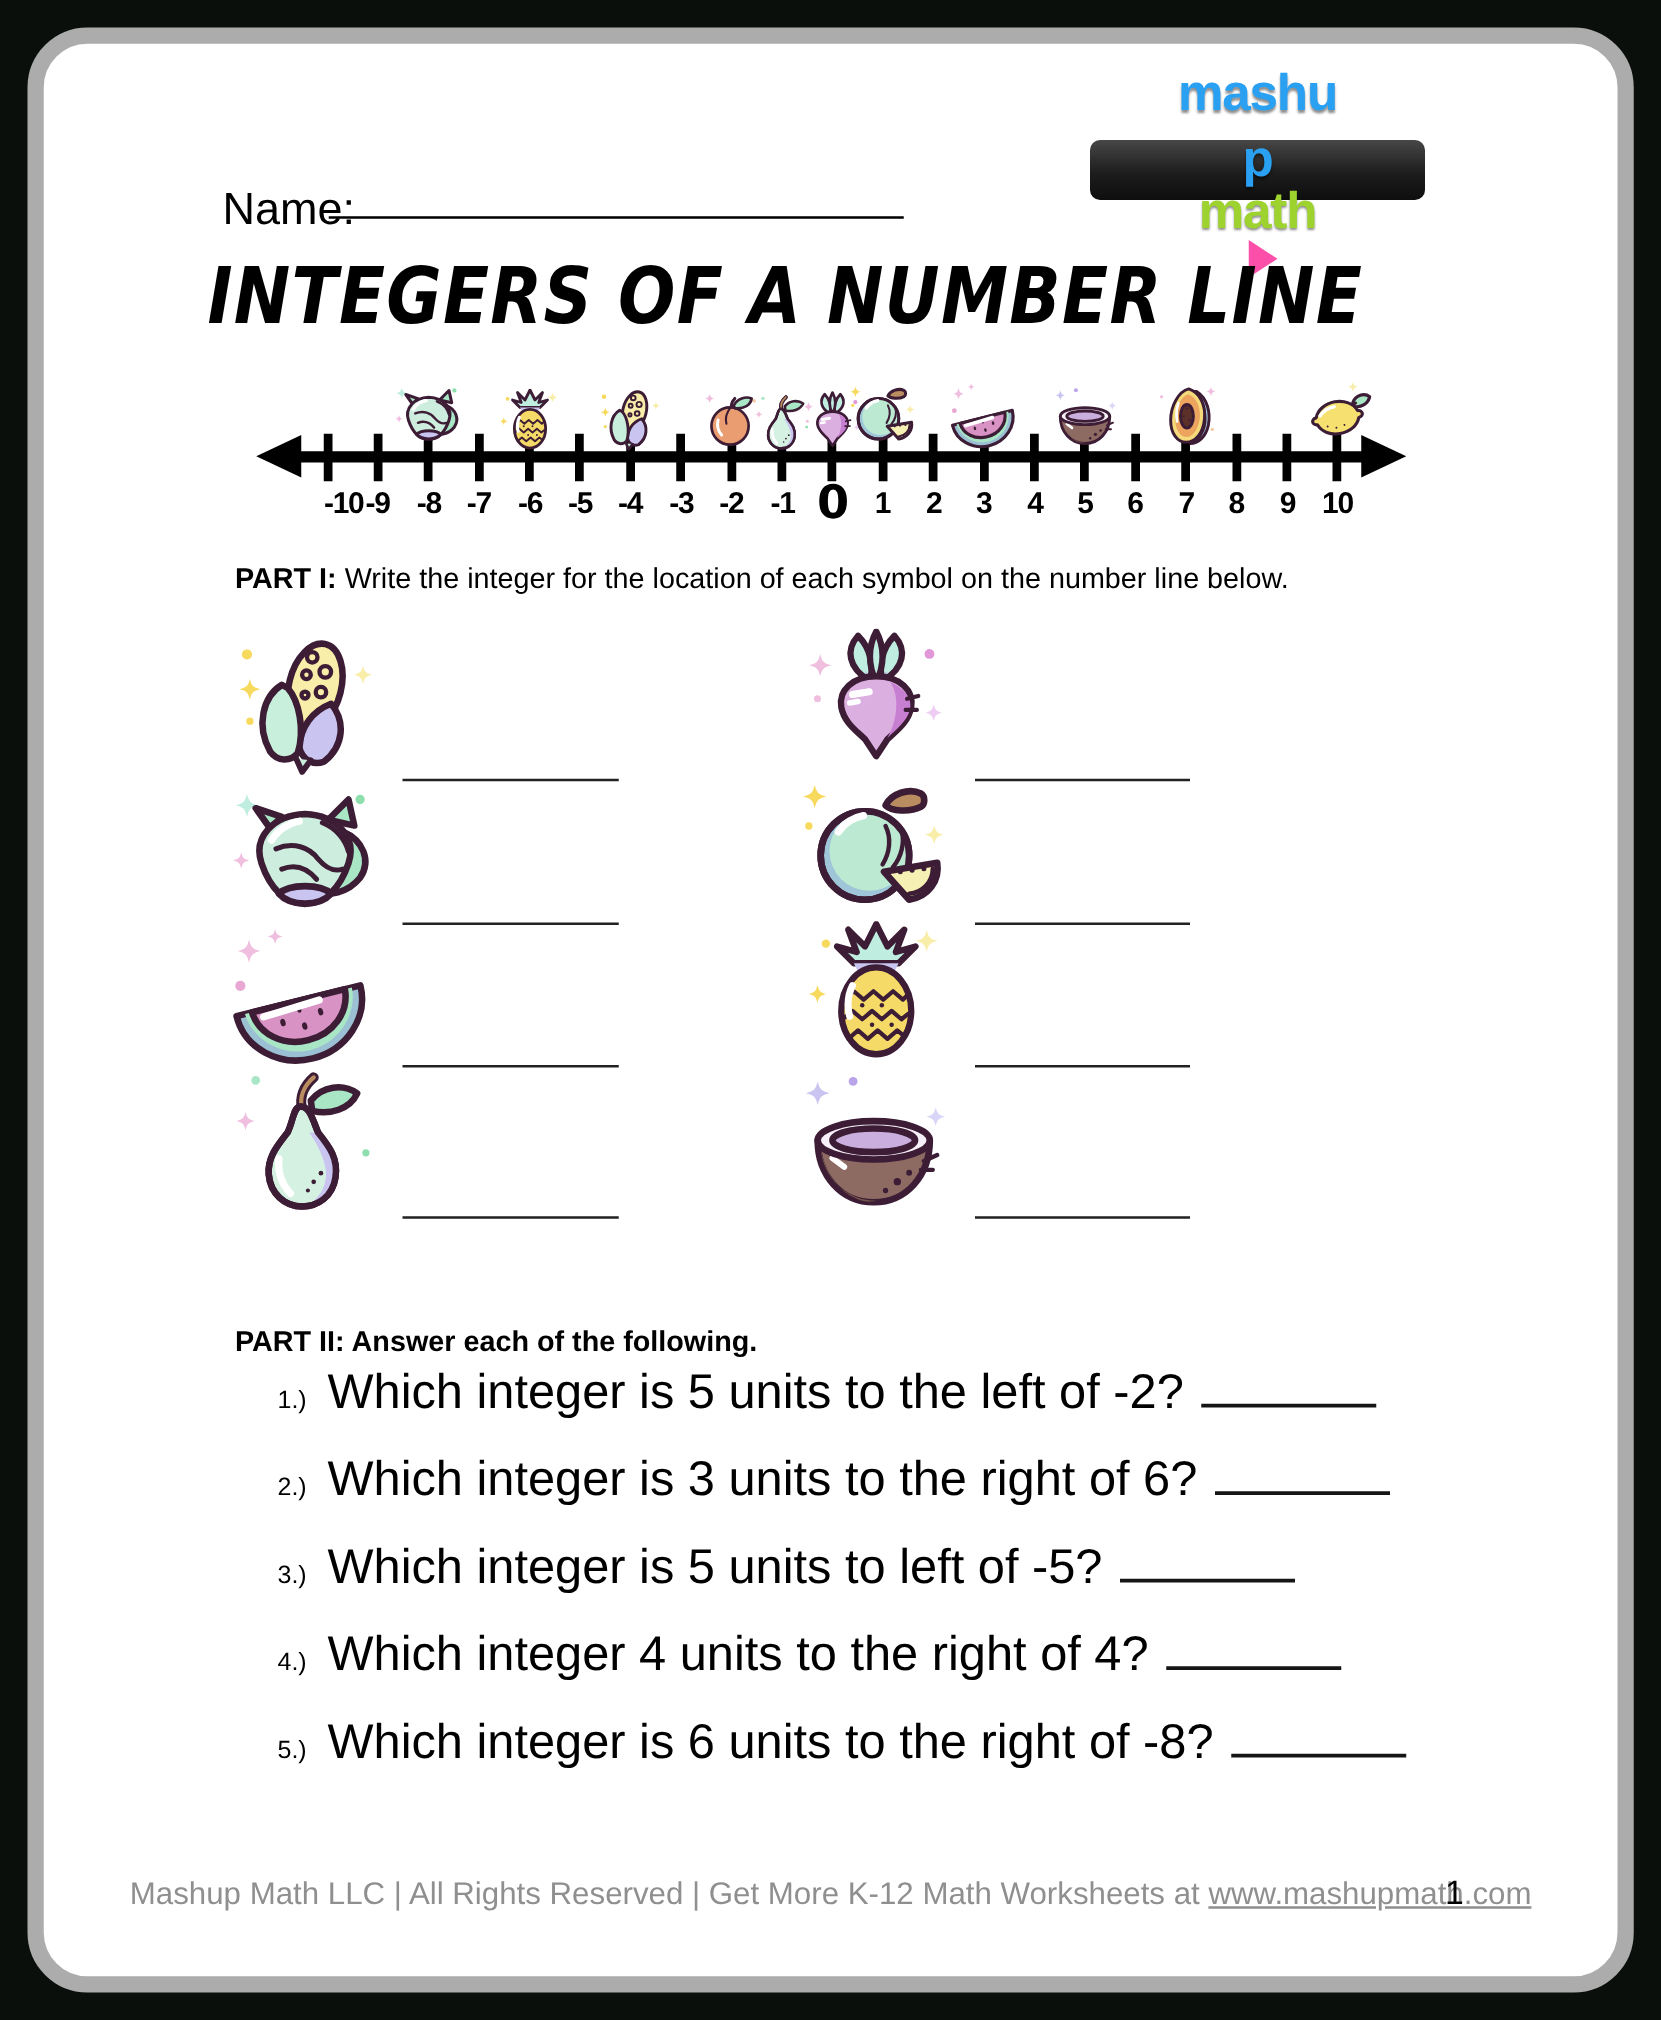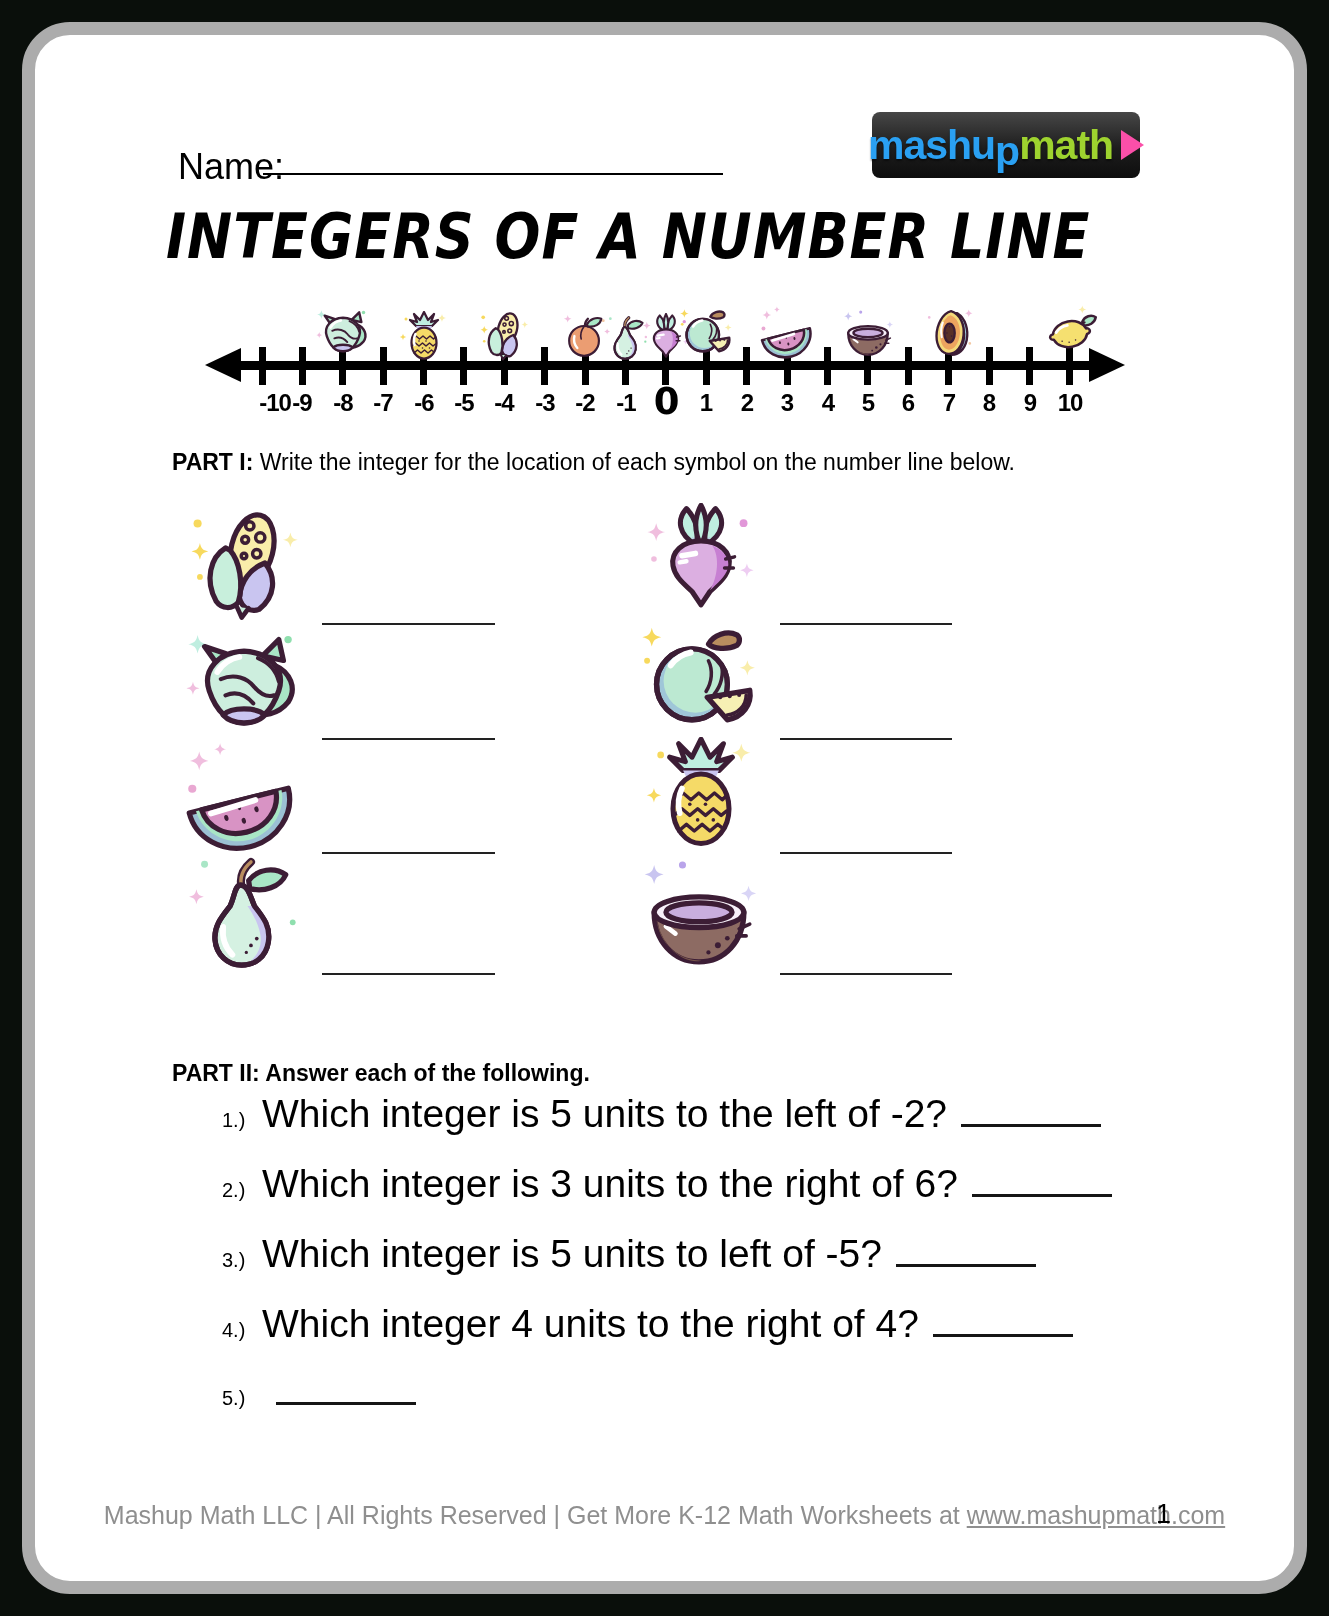--- a/index.html
+++ b/index.html
@@ -5,24 +5,24 @@
   html,body { margin:0; padding:0; background:#0a0f0b; }
   .sheet { position:relative; width:1329px; height:1616px; overflow:hidden;
            font-family:"Liberation Sans", sans-serif; }
   .page-frame { position:absolute; left:22px; top:22px; width:1259px; height:1546px;
                 background:#ffffff; border:13px solid #acacac; border-radius:48px; }
   .abs { position:absolute; }
 
   
   .name-label { left:178px; top:146px; font-size:36px; color:#000; }
   .name-line  { left:263px; top:173px; width:460px; height:0; border-top:2.5px solid #000; }
-  .logo { left:872px; top:112px; width:268px; height:66px; border-radius:8px;
+  .logo { left:872px; top:112px; width:268px; height:48px; border-radius:8px;
           background:linear-gradient(180deg,#474747 0%,#1d1d1d 55%,#0e0e0e 100%);
           display:flex; align-items:center; justify-content:center;
-          font-weight:bold; font-size:41px; letter-spacing:-1px; }
+          font-weight:bold; font-size:41px; letter-spacing:-1px;flex-direction:column; }
   .logo .b1 { color:#2aa0f2; text-shadow:0 2px 2px rgba(0,0,0,.45); }
   .logo .b2 { color:#2aa0f2; position:relative; top:6px; text-shadow:0 2px 2px rgba(0,0,0,.45); }
   .logo .b3 { color:#9ed32f; text-shadow:0 2px 2px rgba(0,0,0,.45); }
   .logo-tri { width:0; height:0; margin-left:8px; border-left:23px solid #fb4fa9;
               border-top:15px solid transparent; border-bottom:15px solid transparent; }
 
   .main-title { left:166px; top:200px; width:1000px; color:#000;
                 font-family:"DejaVu Sans", sans-serif; font-weight:bold; font-style:italic;
                 font-size:54px; letter-spacing:1px; white-space:nowrap;
                 transform:scaleY(1.16); transform-origin:left top; }
@@ -34,21 +34,21 @@
                 border-right:36px solid #000; border-top:17.5px solid transparent; border-bottom:17.5px solid transparent; }
   .nl-arrow-r { position:absolute; right:0; top:43px; width:0; height:0;
                 border-left:36px solid #000; border-top:17.5px solid transparent; border-bottom:17.5px solid transparent; }
   .tick { position:absolute; top:42px; width:7px; height:38px; background:#000; }
   .nl-label { position:absolute; top:84px; width:60px; text-align:center;
               font-weight:bold; font-size:24px; color:#000; letter-spacing:-1px; }
   .nl-label.zero { font-size:37px; top:75px; font-family:"DejaVu Sans", sans-serif; font-weight:800; }
   .fruit { position:absolute; overflow:visible; }
 
   
-  .part-head { font-size:23px; color:#000; }
+  .part-head { font-size:23px; color:#000;margin-left:16px; }
   .bold { font-weight:bold; }
 
   
   .answer-line { border-top:2.5px solid #222; height:0; }
 
   
   .q { position:absolute; left:222px; display:flex; align-items:baseline; }
   .qnum  { width:40px; font-size:20px; color:#000; }
   .qtext { font-size:39px; color:#000; white-space:nowrap; }
   .qblank { display:inline-block; width:140px; height:30px; margin-left:14px; margin-bottom:-7px;
@@ -414,20 +414,21 @@
     <span class="qtext">Which integer is 5 units to left of -5?</span>
     <span class="qblank"></span>
   </div>
   <div class="q" style="top:1302px">
     <span class="qnum">4.)</span>
     <span class="qtext">Which integer 4 units to the right of 4?</span>
     <span class="qblank"></span>
   </div>
   <div class="q" style="top:1372px">
     <span class="qnum">5.)</span>
+    <span class="qtext">Which integer is 6 units to the right of -8?</span>
     <span class="qblank"></span>
   </div>
 
   <div class="abs footer">
     <span>Mashup Math LLC | All Rights Reserved | Get More K-12 Math Worksheets at </span><span class="flink">www.mashupmath.com</span>
   </div>
   <div class="abs page-num">1</div>
 </div>
 
 </body></html>

